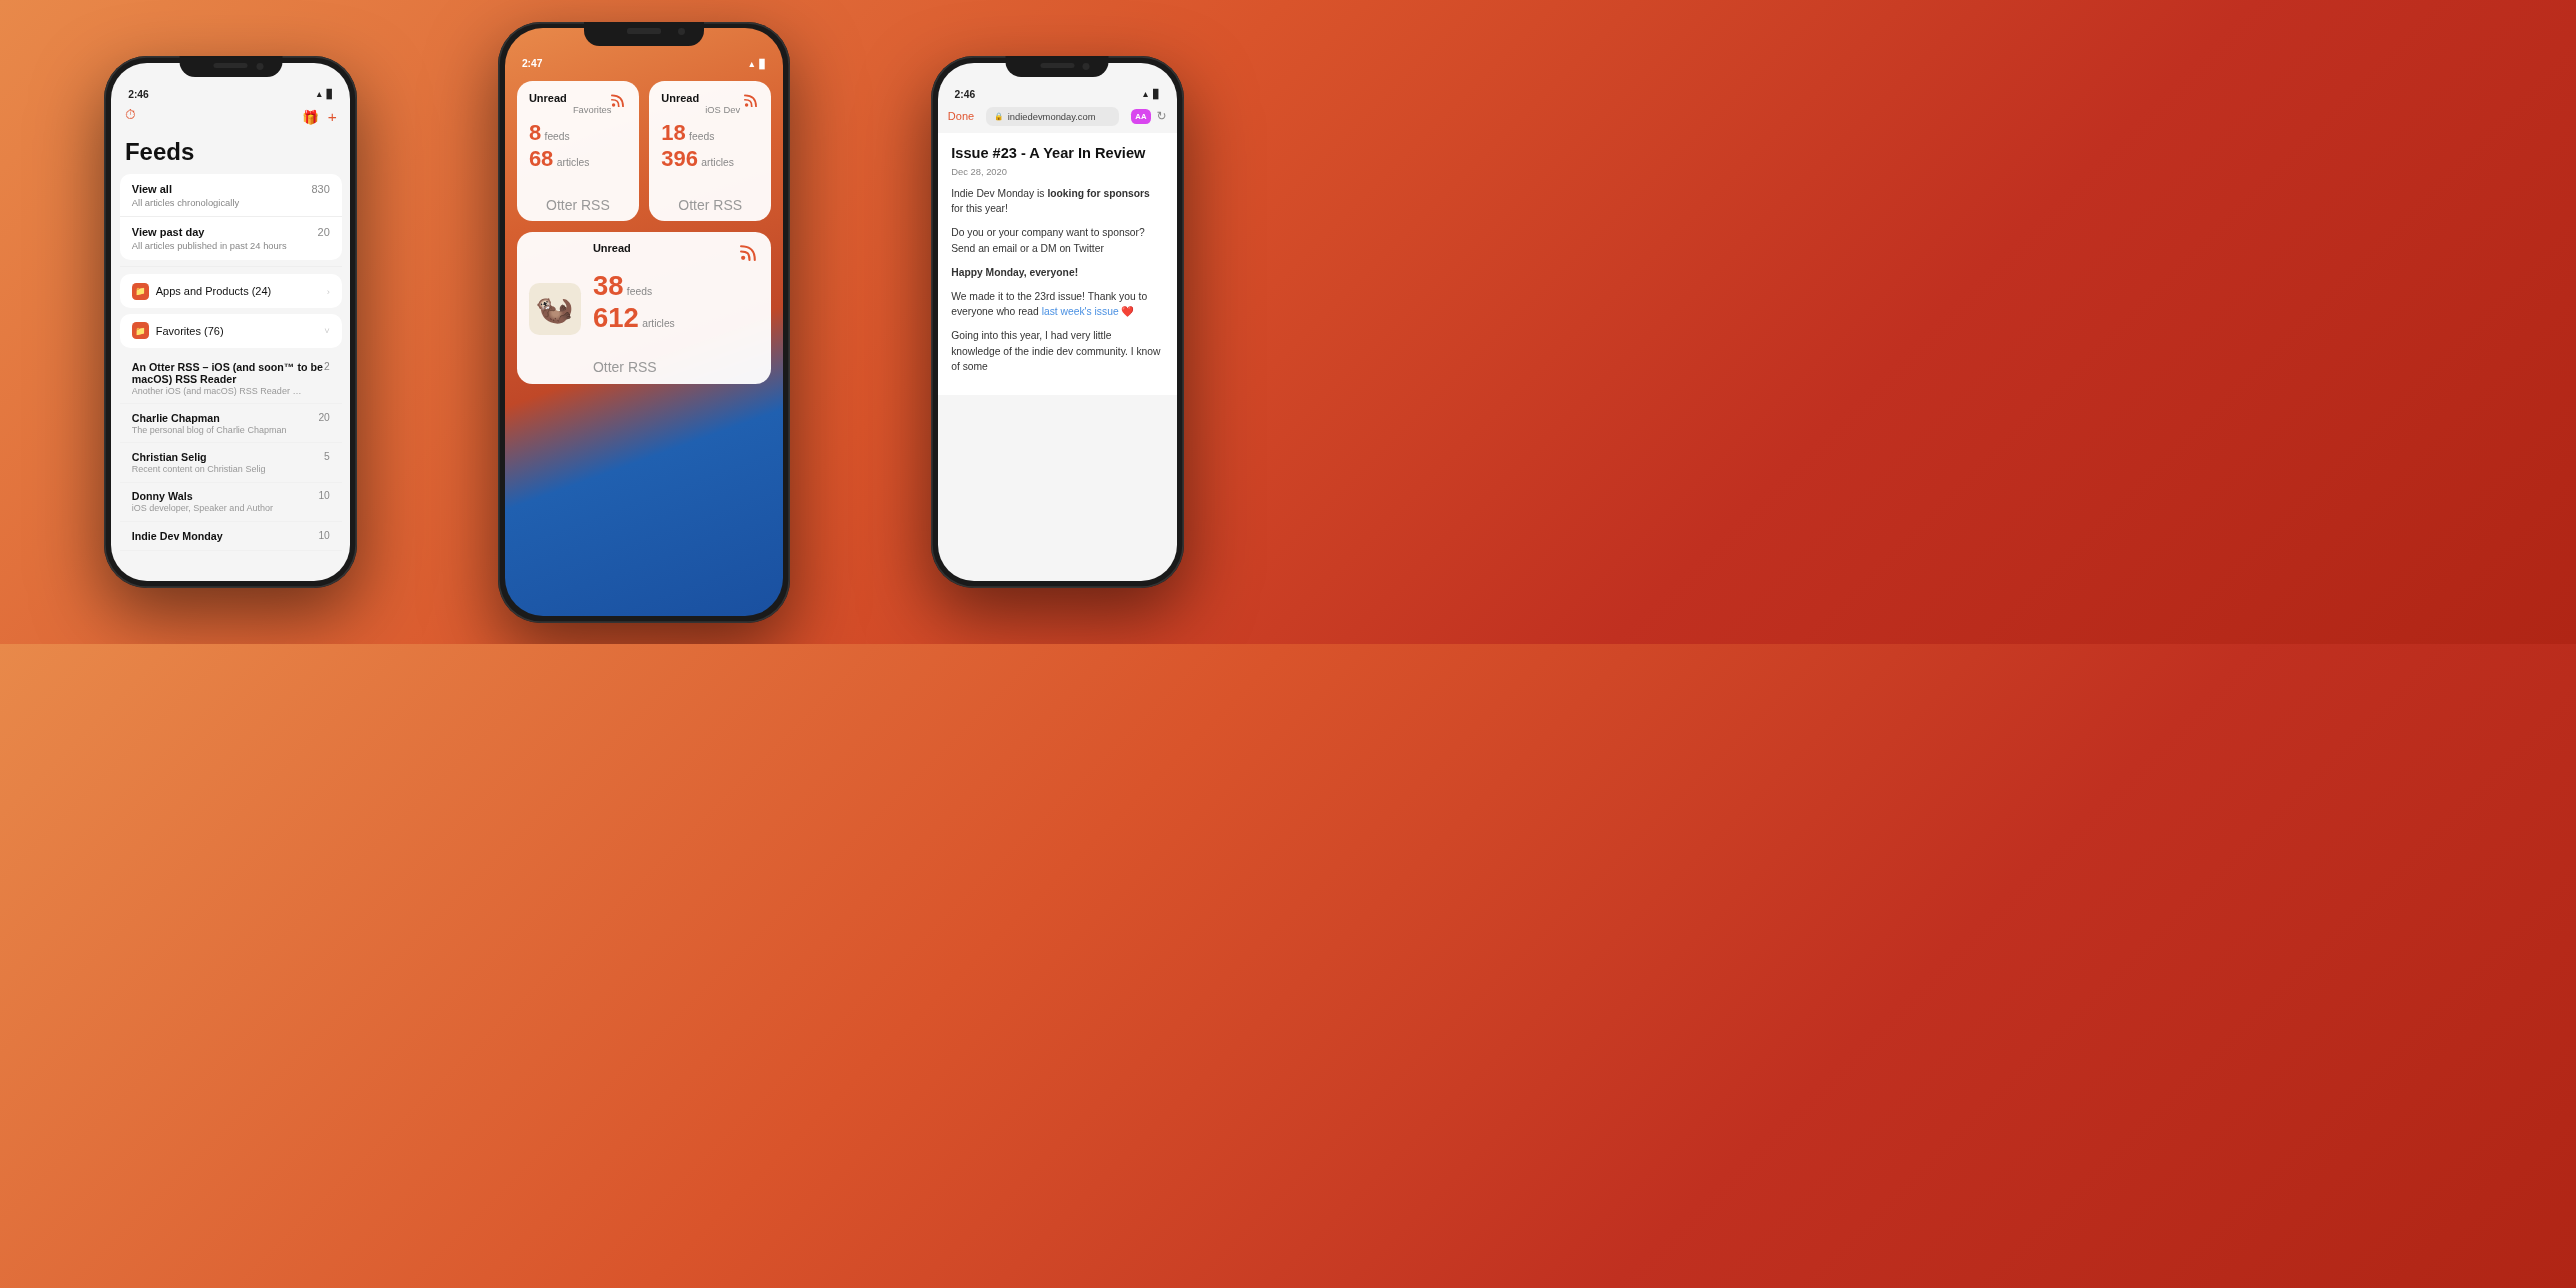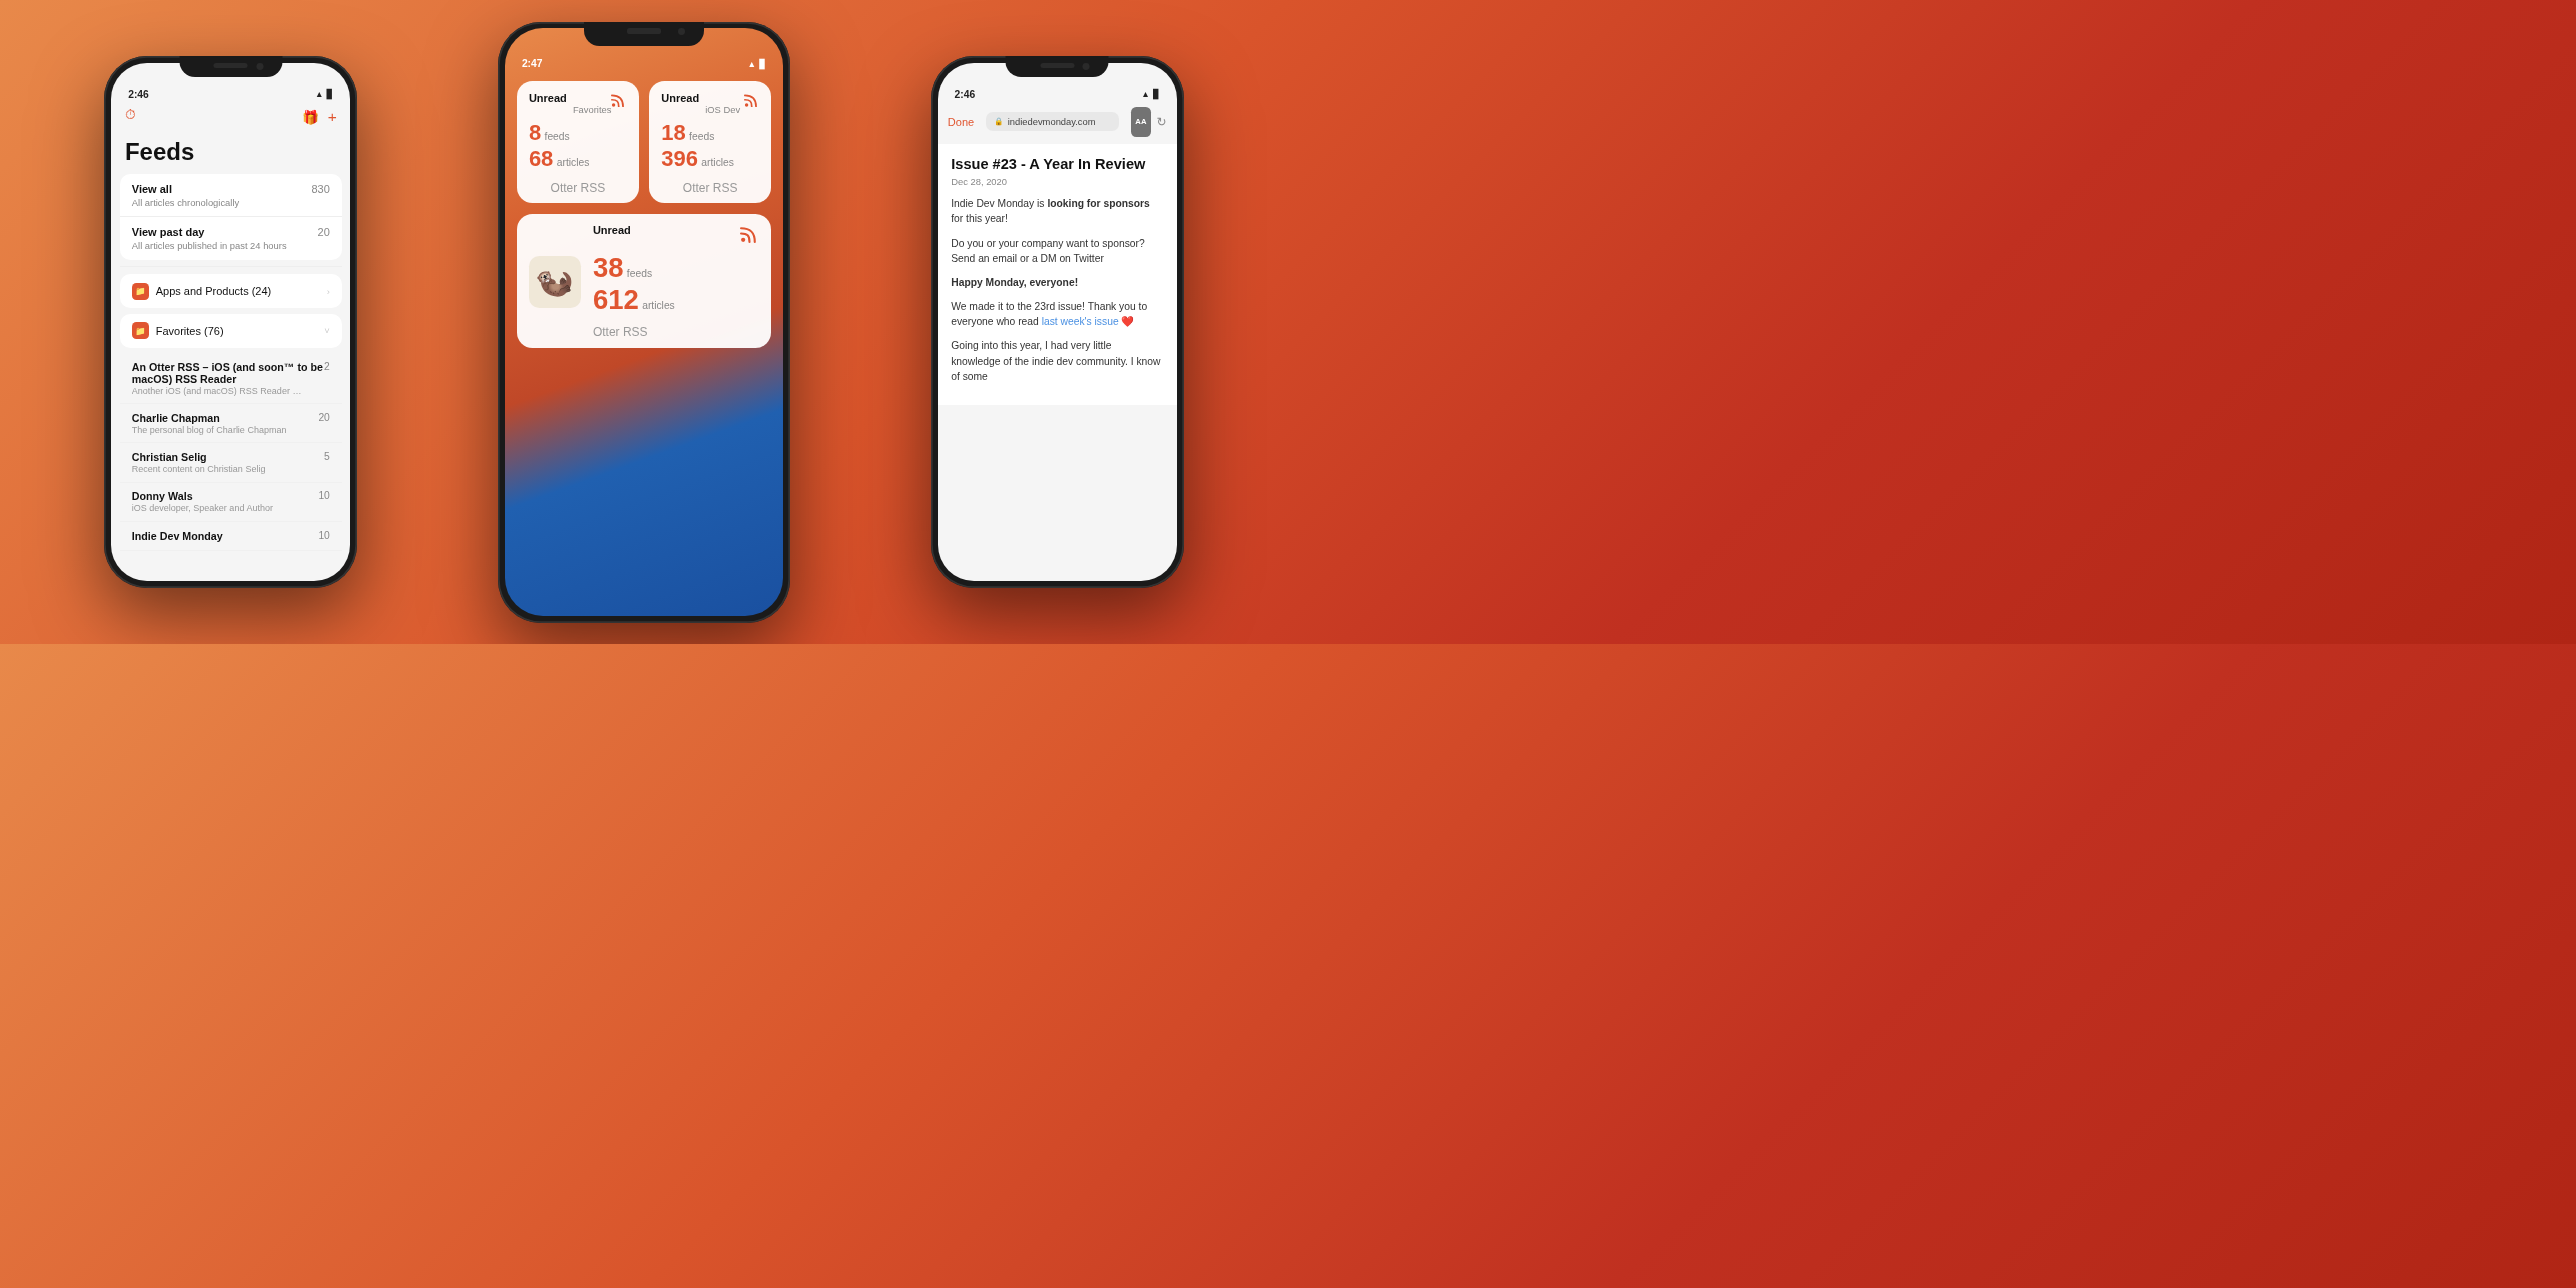--- a/index.html
+++ b/index.html
@@ -240,24 +240,24 @@
     .widget-stat-number {
       font-size: 22px;
       font-weight: 700;
       color: #E05530;
     }
     .widget-stat-label {
       font-size: 10.3px;
       color: #888;
     }
     .widget-footer {
-      font-size: 12px;
+      font-size: 14px;
       color: #999;
       text-align: center;
-      margin-top: 9px;
+      margin-top: 25px;
     }
     .widget-otter {
       width: 52px;
       height: 52px;
       border-radius: 10.3px;
       background: #f0e8d8;
       display: flex;
       align-items: center;
       justify-content: center;
       font-size: 31px;
@@ -289,22 +289,22 @@
       font-size: 9.4px;
       color: #444;
       display: flex;
       align-items: center;
       gap: 3.4px;
     }
     .url-lock { font-size: 7.7px; color: #888; }
     .browser-actions { display: flex; gap: 5.2px; align-items: center; }
     .browser-aa {
       width: 20.6px;
-      height: 30px;
-      background: #737373;
+      height: 15px;
+      background: #d946ef;
       border-radius: 5.2px;
       color: white;
       font-size: 7.7px;
       font-weight: 700;
       display: flex;
       align-items: center;
       justify-content: center;
     }
     .browser-reload { font-size: 12px; color: #888; }
 

